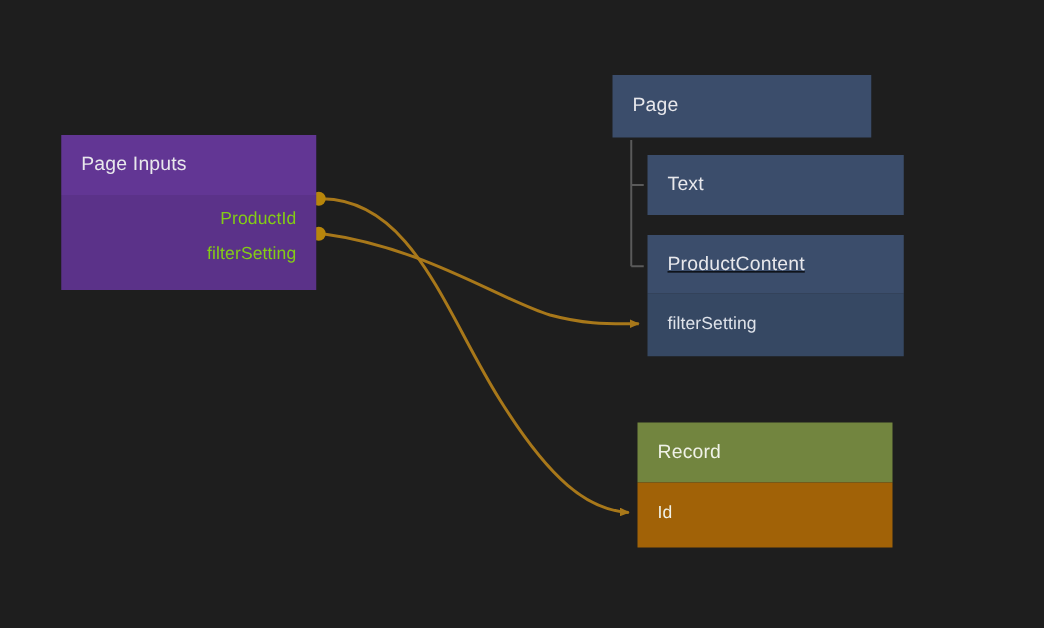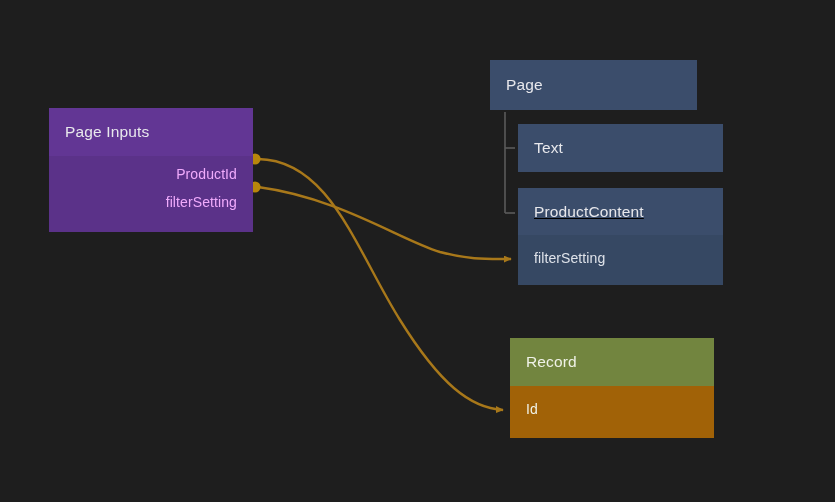--- a/index.html
+++ b/index.html
@@ -41,21 +41,21 @@
     font-size: 15.5px;
     letter-spacing: 0.15px;
   }
   .node-body {
     box-sizing: border-box;
     position: relative;
   }
   .port-row {
     position: absolute;
     right: 16px;
-    color: #f0abfc;
+    color: #84cc16;
     font-size: 14px;
     white-space: nowrap;
     letter-spacing: 0.1px;
   }
   .field-row {
     position: absolute;
     left: 16px;
     color: #dfe3ea;
     font-size: 14px;
     white-space: nowrap;

